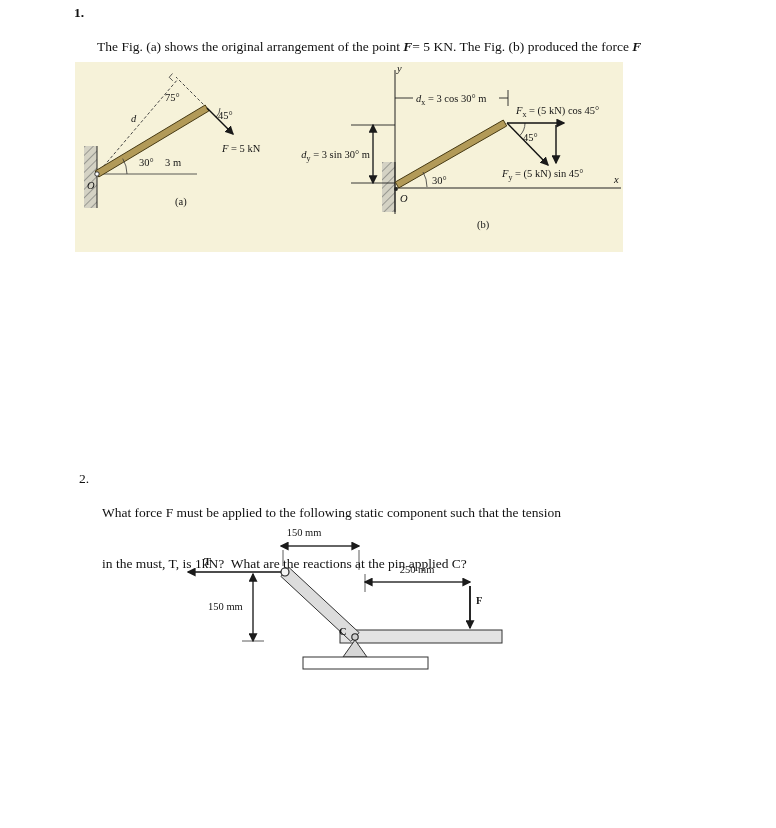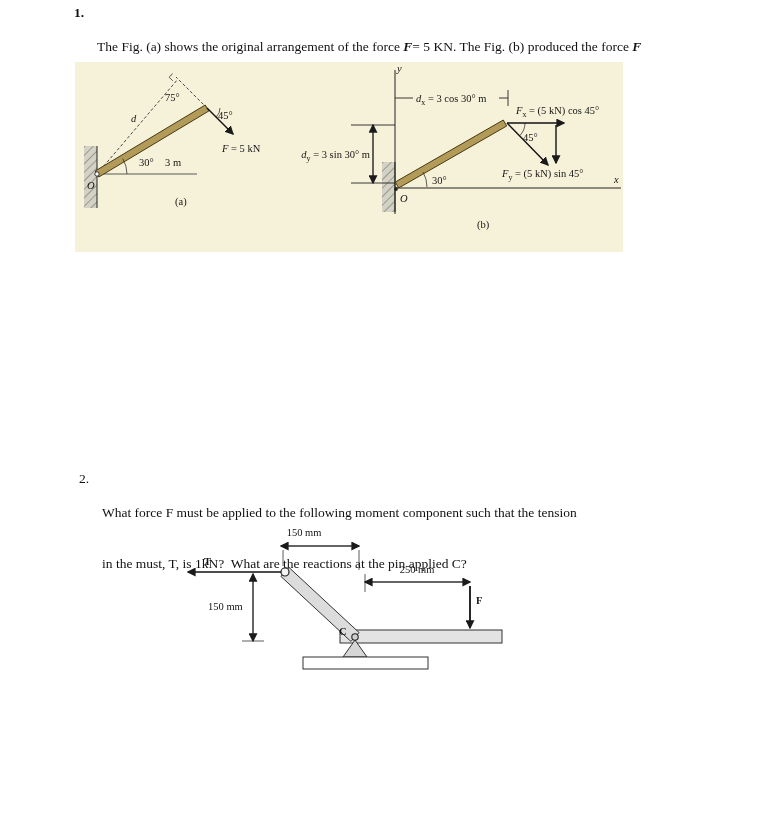--- a/index.html
+++ b/index.html
@@ -29,21 +29,21 @@
   .dim{stroke:#222;stroke-width:0.9;fill:none}
   .farrow{stroke:#111;stroke-width:1.4;fill:none}
   .arc{stroke:#333;stroke-width:0.8;fill:none}
 </style>
 </head>
 <body>
 
 <div class="prob prob1">
   <div class="num">1.</div>
   <div class="lines">
-    <div><span>The </span><span class="b">Fig. (a)</span><span> shows the original arrangement of the force </span><span class="bi">F</span><span class="b">= 5 KN</span><span>. The </span><span class="b">Fig. (b)</span><span> produced the force </span><span class="bi">F</span></div>
+    <div><span>The </span><span class="b">Fig. (a)</span><span> shows the original arrangement of the point </span><span class="bi">F</span><span class="b">= 5 KN</span><span>. The </span><span class="b">Fig. (b)</span><span> produced the force </span><span class="bi">F</span></div>
     <div><span>in a Vertical Force (</span><span class="bi">Fy</span><span>) and Horizontal Force (</span><span class="bi">Fx</span><span>).</span></div>
     <div class="calcline"><span>Calculate the moment produced by these forces (</span><span class="bi">Fx</span><span> and </span><span class="bi">Fy</span><span>, about point “O”.</span></div>
   </div>
 </div>
 
 <svg id="fig1" class="fig" width="548" height="190" viewBox="0 0 548 190">
   <defs>
     <marker id="ah" markerUnits="userSpaceOnUse" markerWidth="9" markerHeight="9" viewBox="0 0 10 10" refX="8.5" refY="5" orient="auto">
       <polygon points="0,0 10,5 0,10" fill="#1a1a1a"></polygon>
     </marker>
@@ -119,21 +119,21 @@
     <text x="427" y="115"><tspan class="it">F</tspan><tspan class="sub" dy="2.5">y</tspan><tspan dy="-2.5"> = (5 kN) sin 45°</tspan></text>
     <text x="357" y="122">30°</text>
     <text x="325" y="140" class="it">O</text>
     <text x="402" y="166">(b)</text>
   </g>
 </svg>
 
 <div class="prob prob2">
   <div class="num">2.</div>
   <div class="lines">
-    <div><span>What force </span><span class="b">F</span><span> must be applied to the following moment component such that the tension</span></div>
+    <div><span>What force </span><span class="b">F</span><span> must be applied to the following static component such that the tension</span></div>
     <div><span>in the must, </span><span class="b">T</span><span>, is 1kN?  What are the reactions at the pin applied C?</span></div>
   </div>
 </div>
 
 <svg id="fig2" class="fig" width="330" height="152" viewBox="0 0 330 152">
   <defs>
     <marker id="ah2" markerUnits="userSpaceOnUse" markerWidth="9" markerHeight="9" viewBox="0 0 10 10" refX="8.5" refY="5" orient="auto">
       <polygon points="0,0 10,5 0,10" fill="#1a1a1a"></polygon>
     </marker>
   </defs>

